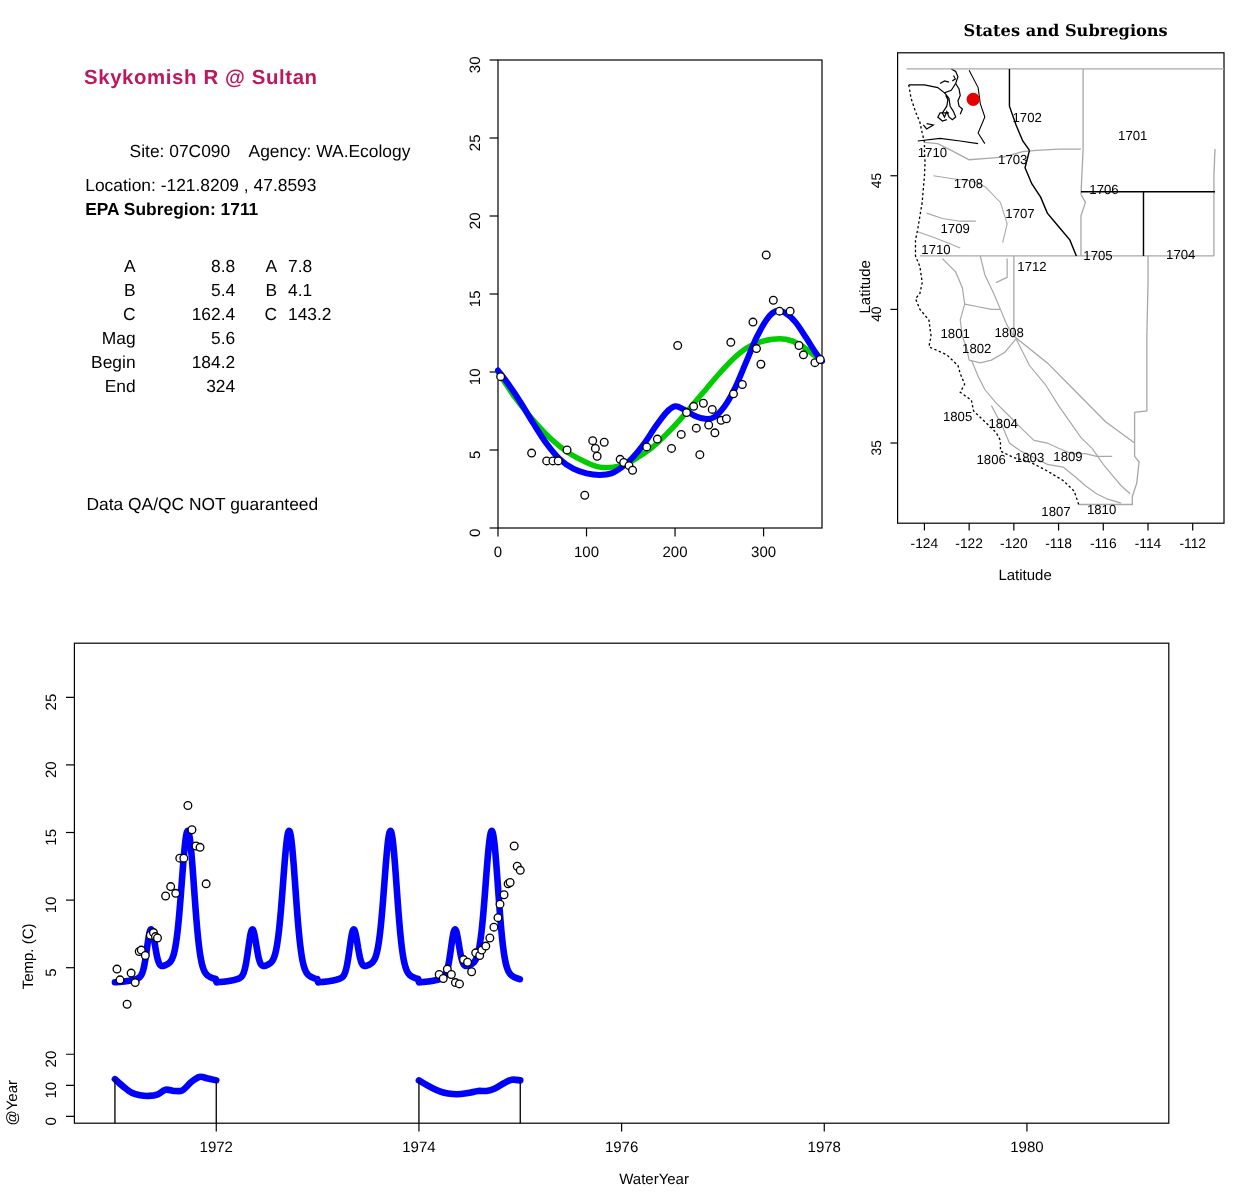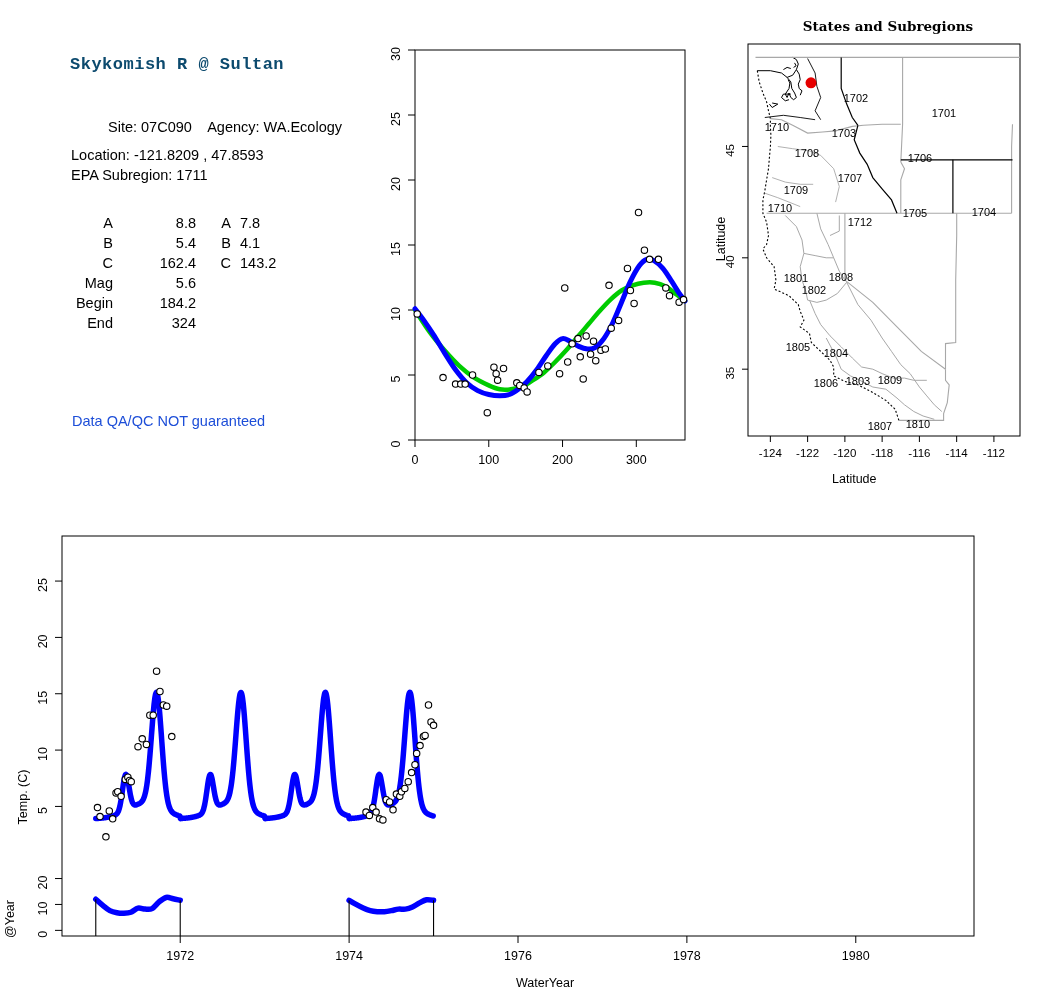--- a/index.html
+++ b/index.html
@@ -14,34 +14,34 @@
     height: 1001px;
     background: #ffffff;
     overflow: hidden;
   }
   .abs { position: absolute; }
 
   
   #info-panel { left: 0; top: 0; width: 380px; height: 500px; }
   #site-title {
     position: absolute; left: 70px; top: 55px;
-    font-family: Liberation Mono, monospace;
-    font-weight: bold; font-size: 17px; color: #0c4a6e;
+    font-family: Liberation Sans, sans-serif;
+    font-weight: bold; font-size: 17px; color: #be185d;
     letter-spacing: 0.5px;
   }
   .info-line {
     position: absolute; font-size: 14.5px; color: #000;
     white-space: pre;
   }
   #info-site      { left: 71px; top: 119px; margin-left: 37px; }
   #info-location  { left: 71px; top: 147px; }
-  #info-subregion { left: 71px; top: 167px; }
+  #info-subregion { left: 71px; top: 167px; font-weight: bold; }
   #qaqc {
     position: absolute; left: 72px; top: 413px;
-    font-size: 14.5px; color: #1d4ed8;
+    font-size: 14.5px; color: #000000;
   }
 
   
   #stats { position: absolute; left: 70px; top: 215px; font-size: 14.5px; color:#000; }
   #stats table { border-collapse: collapse; }
   #stats td { padding: 0 0 4px 0; font-size: 14.5px; line-height: 16px; }
   .st-lab { text-align: right; padding-right: 9px !important; width: 52px; }
   .st-val { text-align: right; width: 74px; }
   .st-lab2 { text-align: right; padding-right: 9px !important; width: 44px; }
   .st-val2 { text-align: left; margin-left: 20px; }

